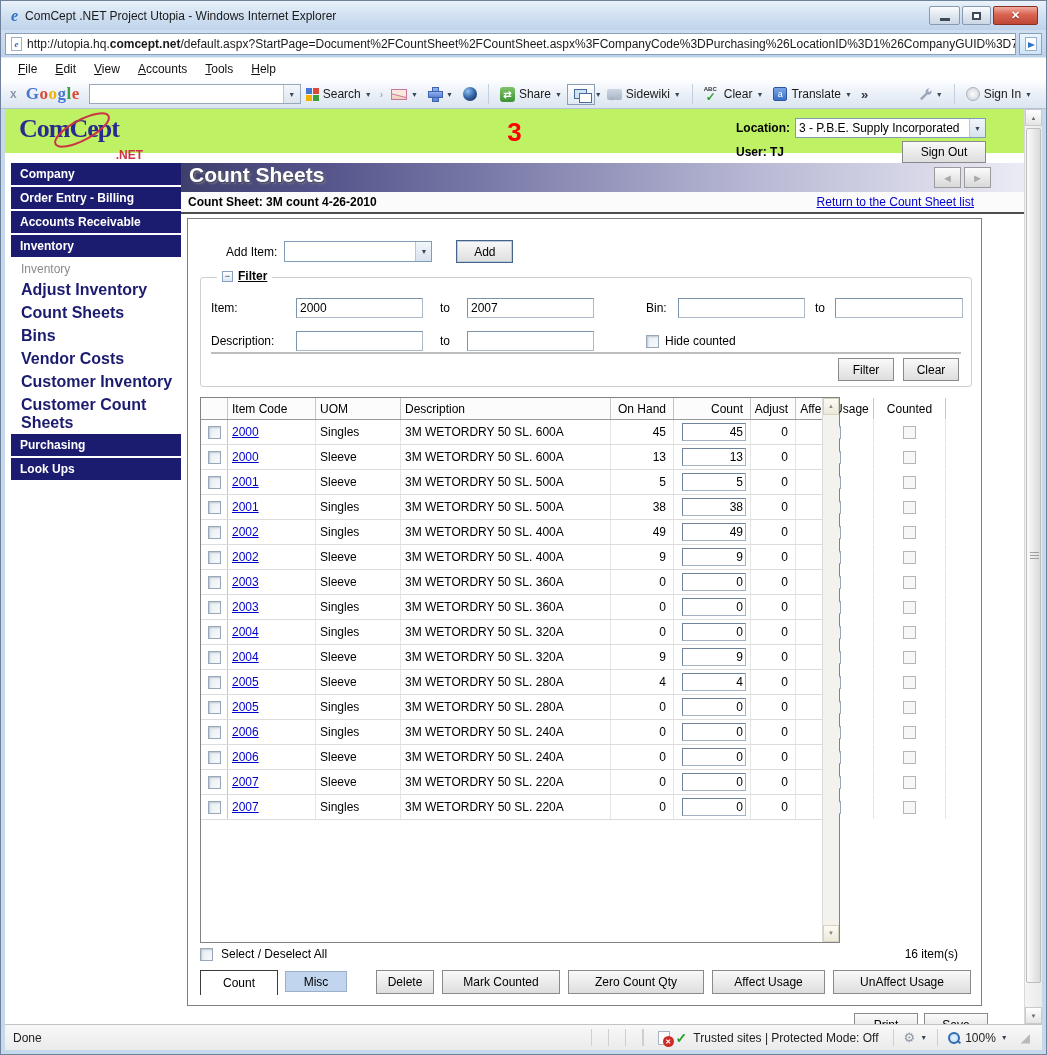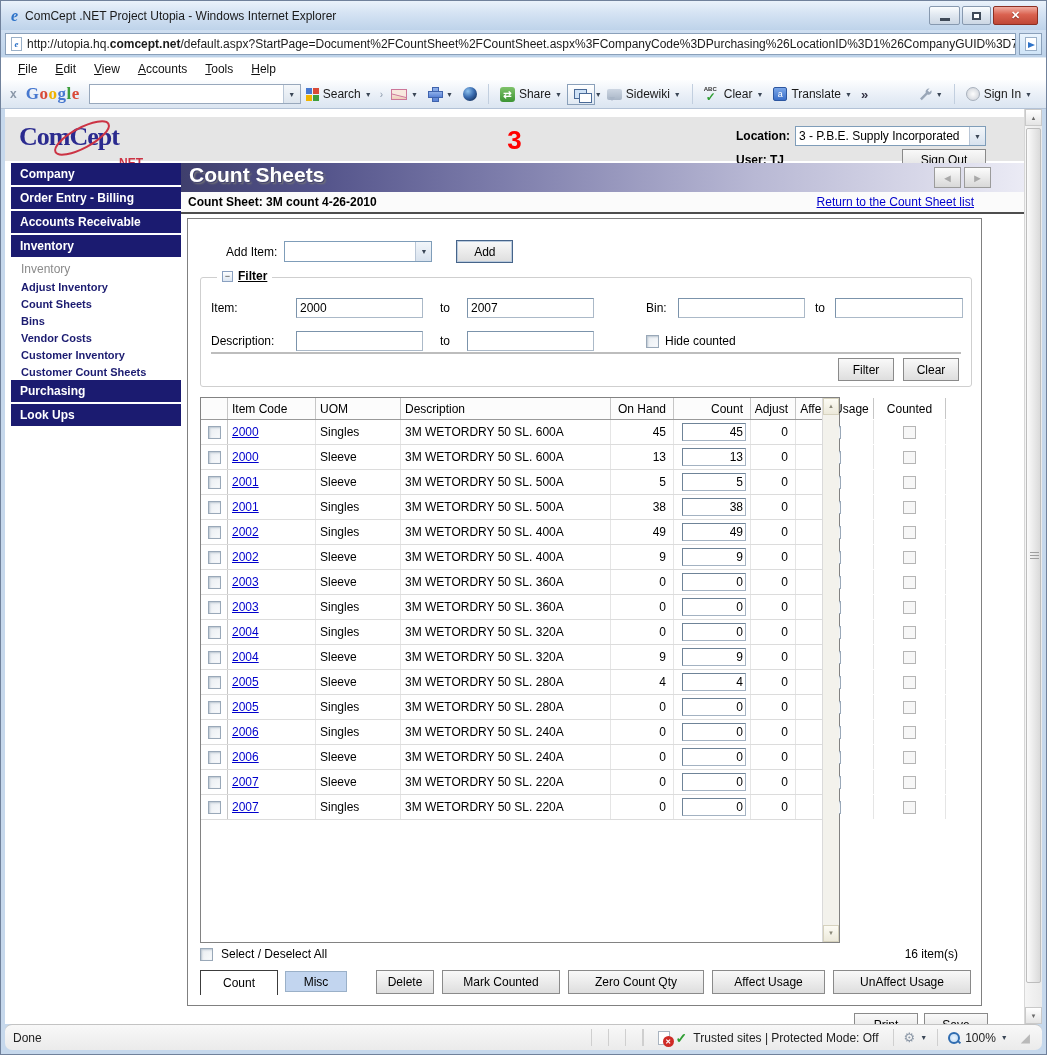--- a/index.html
+++ b/index.html
@@ -88,21 +88,21 @@
   .vs-btn{position:absolute;left:0;width:100%;height:17px;background:linear-gradient(#ffffff,#e4e4e4);
     border:1px solid #c9c9c9;display:flex;align-items:center;justify-content:center;font-size:6px;color:#6a6a6a;}
   .vs-btn.up{top:0;}.vs-btn.down{bottom:0;}
   .vs-thumb{position:absolute;left:1px;width:15px;top:19px;height:855px;background:linear-gradient(90deg,#fbfbfb,#dadada);
     border:1px solid #bdbdbd;border-radius:2px;}
   .vs-grip{position:absolute;left:3px;top:50%;width:9px;height:8px;margin-top:-4px;
     background:repeating-linear-gradient(#9f9f9f 0 1px,transparent 1px 3px);}
   .page{position:absolute;top:0;left:0;width:1019px;height:915px;background:#fff;}
 
   
-  .page-header{position:absolute;top:8px;left:0;width:100%;height:44px;background:#e5e5e5;}
+  .page-header{position:absolute;top:0;left:0;width:100%;height:44px;background:#bef264;}
   .logo{position:absolute;left:14px;top:5px;width:126px;height:46px;}
   .logo-text{font:bold 26px "Liberation Serif",serif;color:#2b2b8f;letter-spacing:-1px;}
   .logo-swoosh{position:absolute;left:28px;top:-4px;width:70px;height:46px;pointer-events:none;}
   .logo-net{position:absolute;right:2px;bottom:-2px;font-size:12px;font-weight:bold;color:#cc3344;text-align:right;}
   .page-num{position:absolute;left:0;right:0;top:8px;text-align:center;font-size:26px;font-weight:bold;color:#f00;}
   .hdr-right{position:absolute;right:38px;top:9px;width:250px;}
   .hdr-row1{display:flex;align-items:center;}
   .loc-label{font-size:12px;font-weight:bold;margin-right:5px;}
   .loc-select{flex:1;height:20px;border:1px solid #7f9db9;background:#fff;display:flex;align-items:center;font-size:12px;}
   .loc-select .val{padding-left:3px;overflow:hidden;white-space:nowrap;flex:1;}
@@ -110,21 +110,21 @@
     display:flex;align-items:center;justify-content:center;}
   .hdr-row2{display:flex;align-items:center;margin-top:3px;}
   .user-label{font-size:12px;font-weight:bold;}
   .btn{font-family:inherit;font-size:12px;color:#000;border:1px solid #8a8a8a;
     background:linear-gradient(#f9f9f9,#dedede);display:flex;align-items:center;justify-content:center;}
   .signout-btn{margin-left:auto;width:84px;height:22px;}
 
   
   .sidebar{position:absolute;left:6px;top:54px;width:170px;bottom:0;background:#fff;}
   .nav-header{background:#1b1b70;color:#fff;font-weight:bold;font-size:12px;padding:4px 0 4px 9px;margin-bottom:2px;cursor:default;}
-  .nav-sub{color:#1b1b70;font-weight:bold;font-size:11px;padding:3px 0 2px 10px;cursor:default;}
+  .nav-sub{color:#1b1b70;font-weight:bold;font-size:16px;padding:3px 0 2px 10px;cursor:default;}
   .nav-sub-current{color:#8a8a8a;font-size:12px;padding:3px 0 2px 10px;cursor:default;}
 
   
   .main{position:absolute;left:176px;top:54px;right:0;bottom:0;}
   .banner{position:relative;height:29px;
     background:linear-gradient(90deg,#3f3f6d 0%,#53538a 16%,#7d7dab 38%,#b8b8d4 68%,#ebebf5 100%);}
   .banner-title{position:absolute;left:8px;top:0px;font-size:21px;font-weight:bold;color:#fff;
     text-shadow:1px 1px 0 #44446e,2px 2px 2px #777;}
   .banner-nav{position:absolute;right:33px;top:4px;display:flex;gap:3px;}
   .nav-arrow{width:27px;height:21px;border:1px solid #9b9b9b;background:linear-gradient(#fcfcfc,#d8d8d8);
@@ -199,21 +199,21 @@
   .actions .act:nth-child(2){width:118px;}
   .actions .act:nth-child(3){width:136px;}
   .actions .act:nth-child(4){width:113px;}
   .actions .act:nth-child(5){width:138px;}
   .print-save{position:absolute;right:36px;top:850px;display:flex;gap:6px;}
   .ps-btn{width:64px;height:24px;}
 
   
   .statusbar{position:absolute;top:1023px;left:4px;width:1037px;height:26px;
     background:linear-gradient(#f8f8f8,#ebebeb);border-top:1px solid #c3c3c3;
-    display:flex;align-items:center;font-size:12px;color:#222;border-radius:7px;}
+    display:flex;align-items:center;font-size:12px;color:#222;}
   .sb-done{padding-left:8px;flex:1;}
   .sb-seg{height:17px;border-left:1px solid #cfcfcf;margin-left:16px;}
   .sb-sec{display:flex;align-items:center;gap:6px;border-left:1px solid #cfcfcf;padding:0 14px;height:17px;}
   .blocked{position:relative;width:12px;height:14px;background:#fff;border:1px solid #a9b4c0;}
   .blocked::after{content:"✕";position:absolute;right:-5px;bottom:-3px;width:11px;height:11px;border-radius:50%;
     background:#cf2b26;color:#fff;font-size:7px;font-weight:bold;text-align:center;line-height:11px;}
   .green-check{color:#2f9e33;font-weight:bold;font-size:14px;}
   .sb-right{display:flex;align-items:center;height:17px;border-left:1px solid #cfcfcf;padding:0 10px;gap:5px;}
   .gear{color:#8d99a8;font-size:13px;line-height:1;}
   .mag{position:relative;width:12px;height:12px;}

